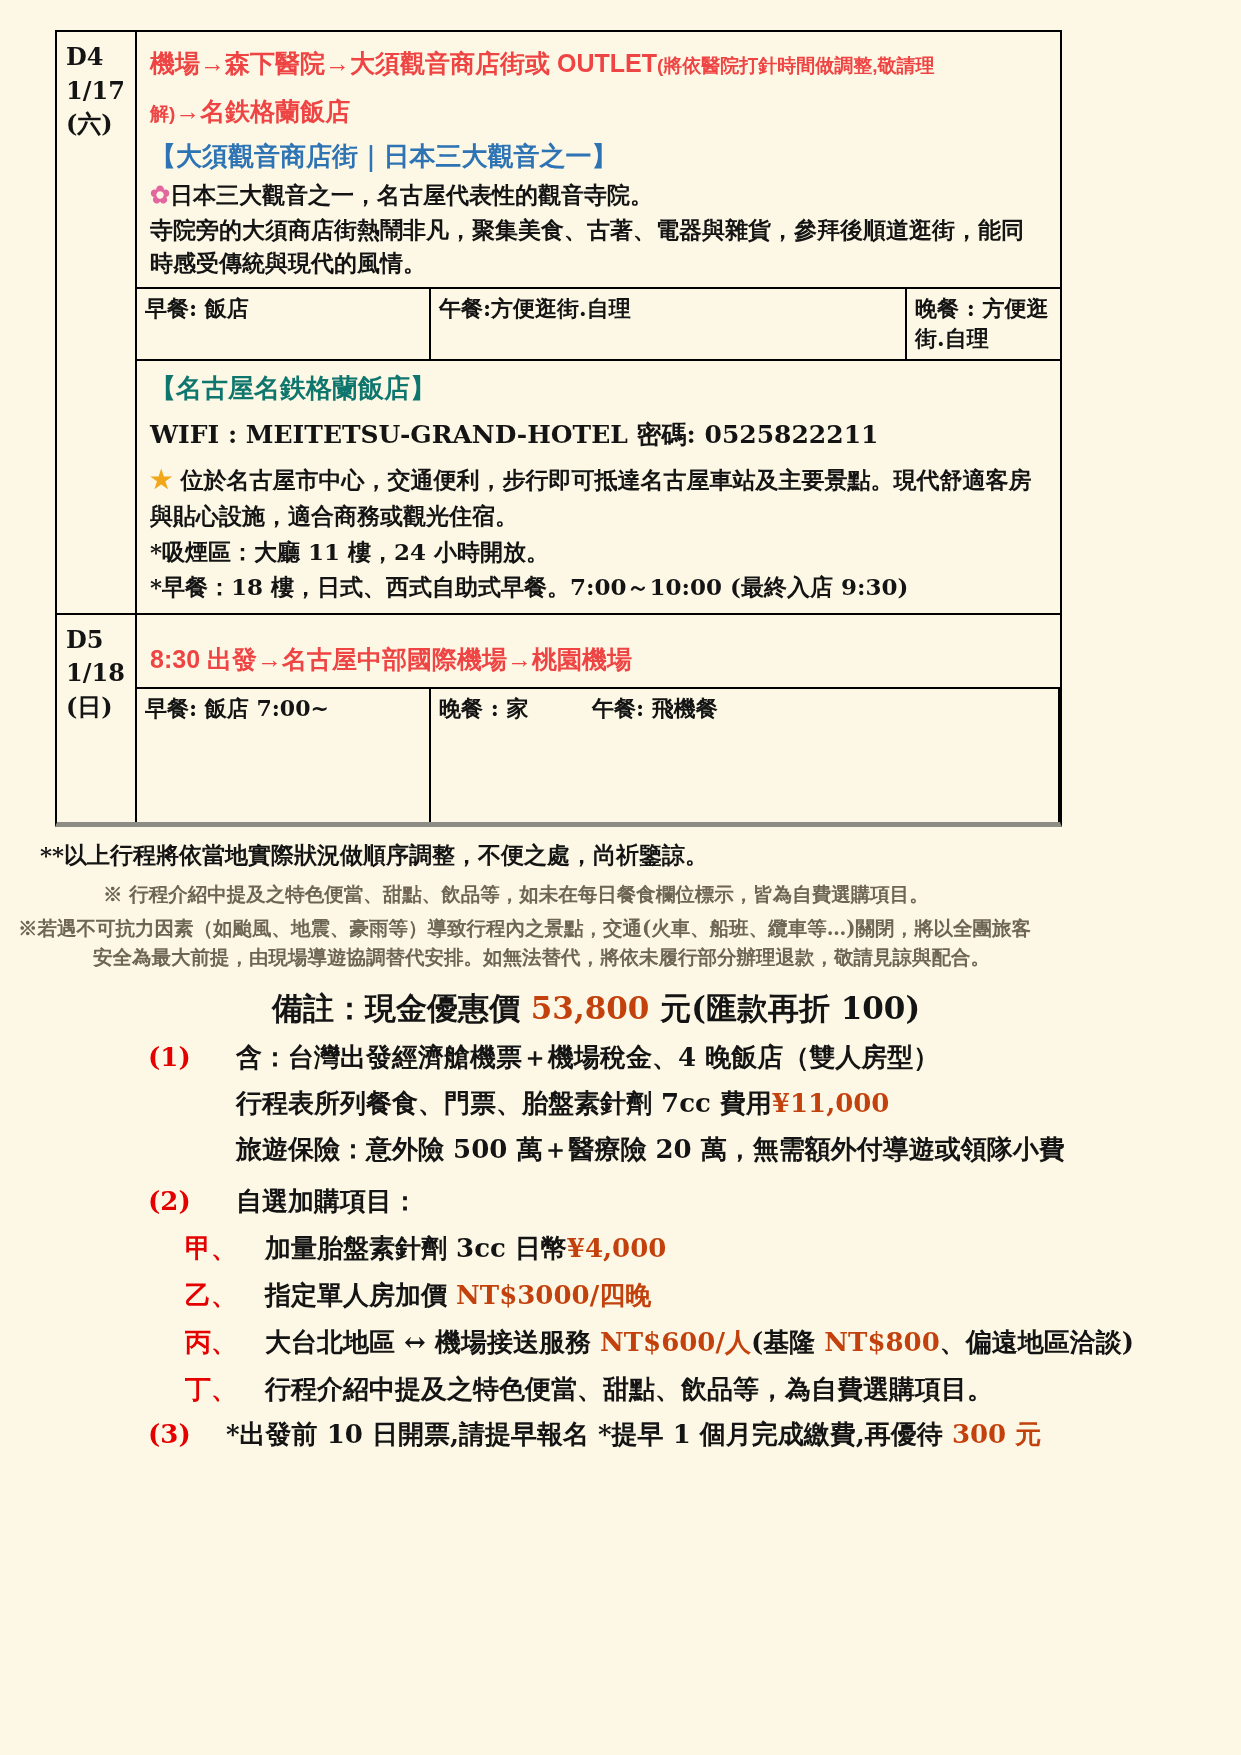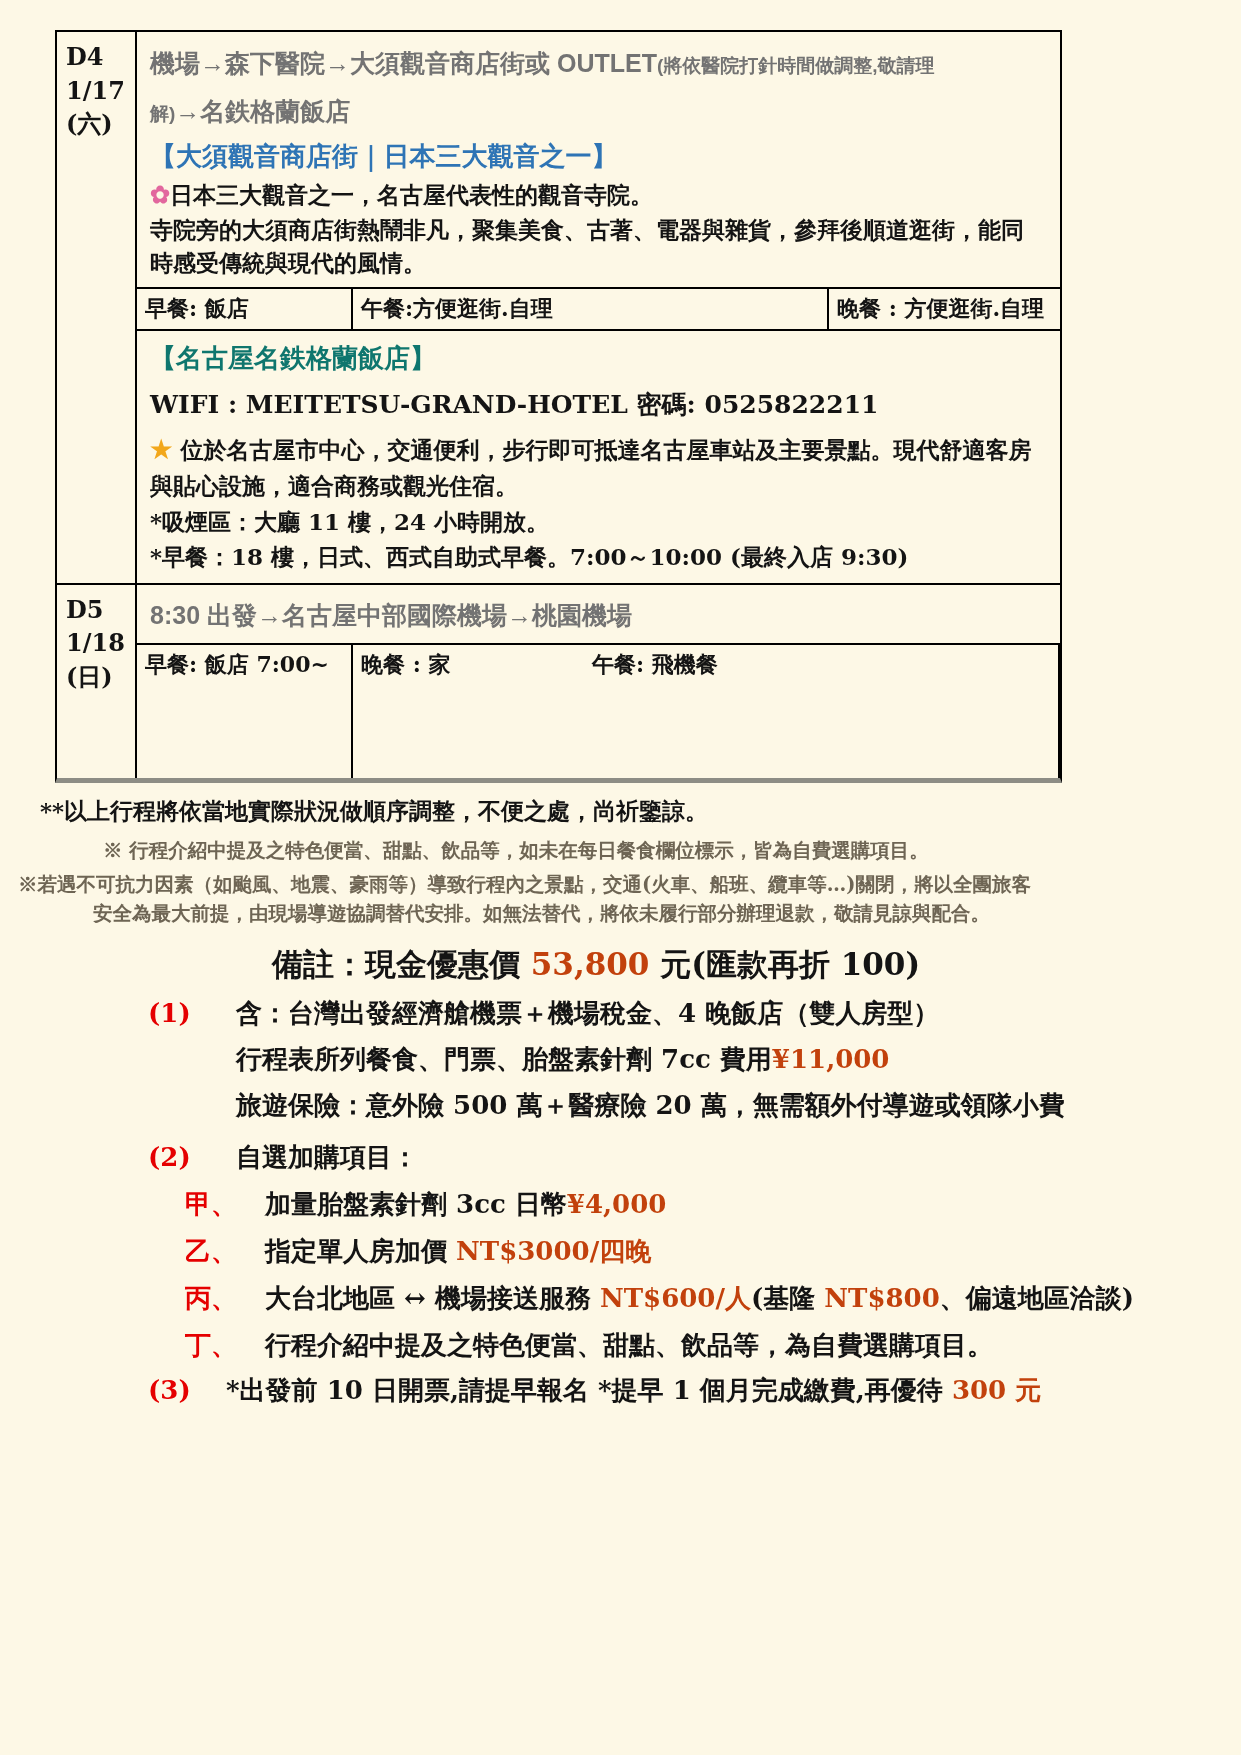--- a/index.html
+++ b/index.html
@@ -24,41 +24,41 @@
   .day-cell {
     width: 80px; flex: none;
     border-right: 2px solid #000;
     padding: 8px 2px 4px 9px;
     font-weight: bold; font-size: 24px; line-height: 1.4;
   }
   .day-content { flex: 1; display: flex; flex-direction: column; min-width: 0; }
   .route-block { padding: 8px 14px 6px 13px; }
   .route {
     font-family: "Liberation Sans", "DejaVu Sans", sans-serif;
-    font-weight: bold; color: #737373;
+    font-weight: bold; color: #ef4444;
     font-size: 25px; line-height: 1.9;
   }
   .route-small { font-size: 19px; }
   .attr-title { color: #2e74b5; font-weight: bold; font-size: 26px; margin: 4px 0 4px 0; }
   .attr-line, .attr-para { font-size: 23px; font-weight: bold; line-height: 1.42; margin: 2px 0; }
   .flower { color: #e2679e; font-size: 24px; }
   .meal-row { display: flex; border-top: 2px solid #000; font-weight: bold; font-size: 22px; }
   .meal-cell { padding: 5px 8px; }
-  .mc1 { width: 216px; flex: none; border-right: 2px solid #000; }
+  .mc1 { width: 294px; flex: none; border-right: 2px solid #000; }
   .mc2 { width: 476px; flex: none; border-right: 2px solid #000; }
   .mc3 { flex: 1; }
   .meal-row.tall { min-height: 135px; }
   .hotel-block { border-top: 2px solid #000; padding: 8px 14px 10px 13px; }
   .hotel-name { color: #0f766e; font-weight: bold; font-size: 26px; margin: 2px 0 12px 0; }
   .wifi { font-weight: bold; font-size: 25px; margin: 2px 0 10px 0; }
   .hotel-line { font-size: 23px; font-weight: bold; line-height: 1.5; margin: 3px 0; }
   .star { color: #f2a71b; font-size: 25px; }
   .fork-svg { vertical-align: -3px; margin-right: 6px; }
   .hotel-note { font-size: 23px; font-weight: bold; line-height: 1.38; margin: 3px 0 0 0; }
-  .d5-route-block { padding: 14px 14px 12px 13px; }
+  .d5-route-block { padding: 28px 14px 12px 13px; }
   
   .adjust { font-weight: bold; font-size: 23px; margin: 13px 0 0 40px; }
   .fnote { color: #6e6554; font-weight: bold; font-size: 19.5px; line-height: 1.45; }
   .n1 { margin: 10px 0 0 103px; }
   .n2a { margin: 5px 0 0 18px; }
   .n2b { margin: 1px 0 0 93px; }
   
   .rem-title { font-size: 31px; font-weight: bold; margin: 16px 0 8px 272px; white-space: nowrap; }
   .red { color: #c2410c; }
   .item { display: flex; margin: 6px 0 0 148px; font-size: 26px; font-weight: bold; line-height: 1.5; }

